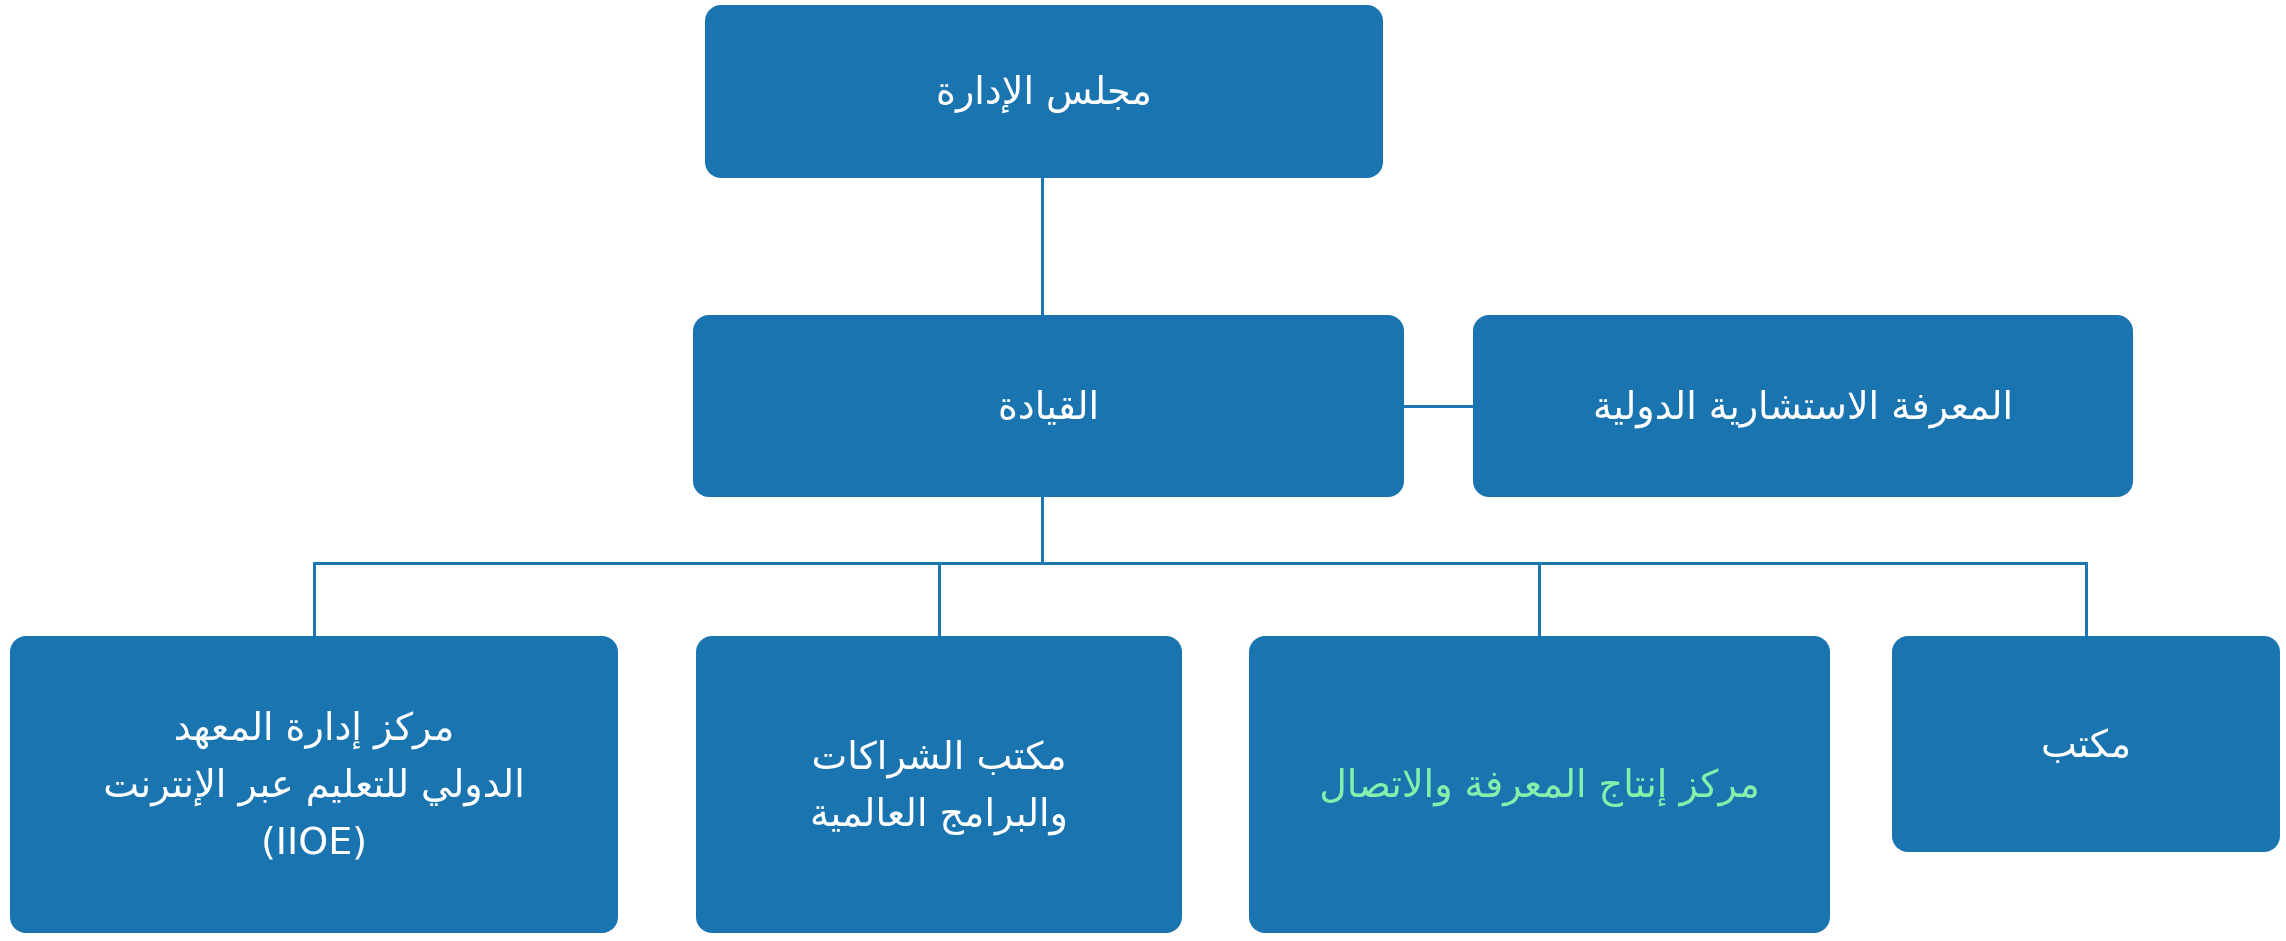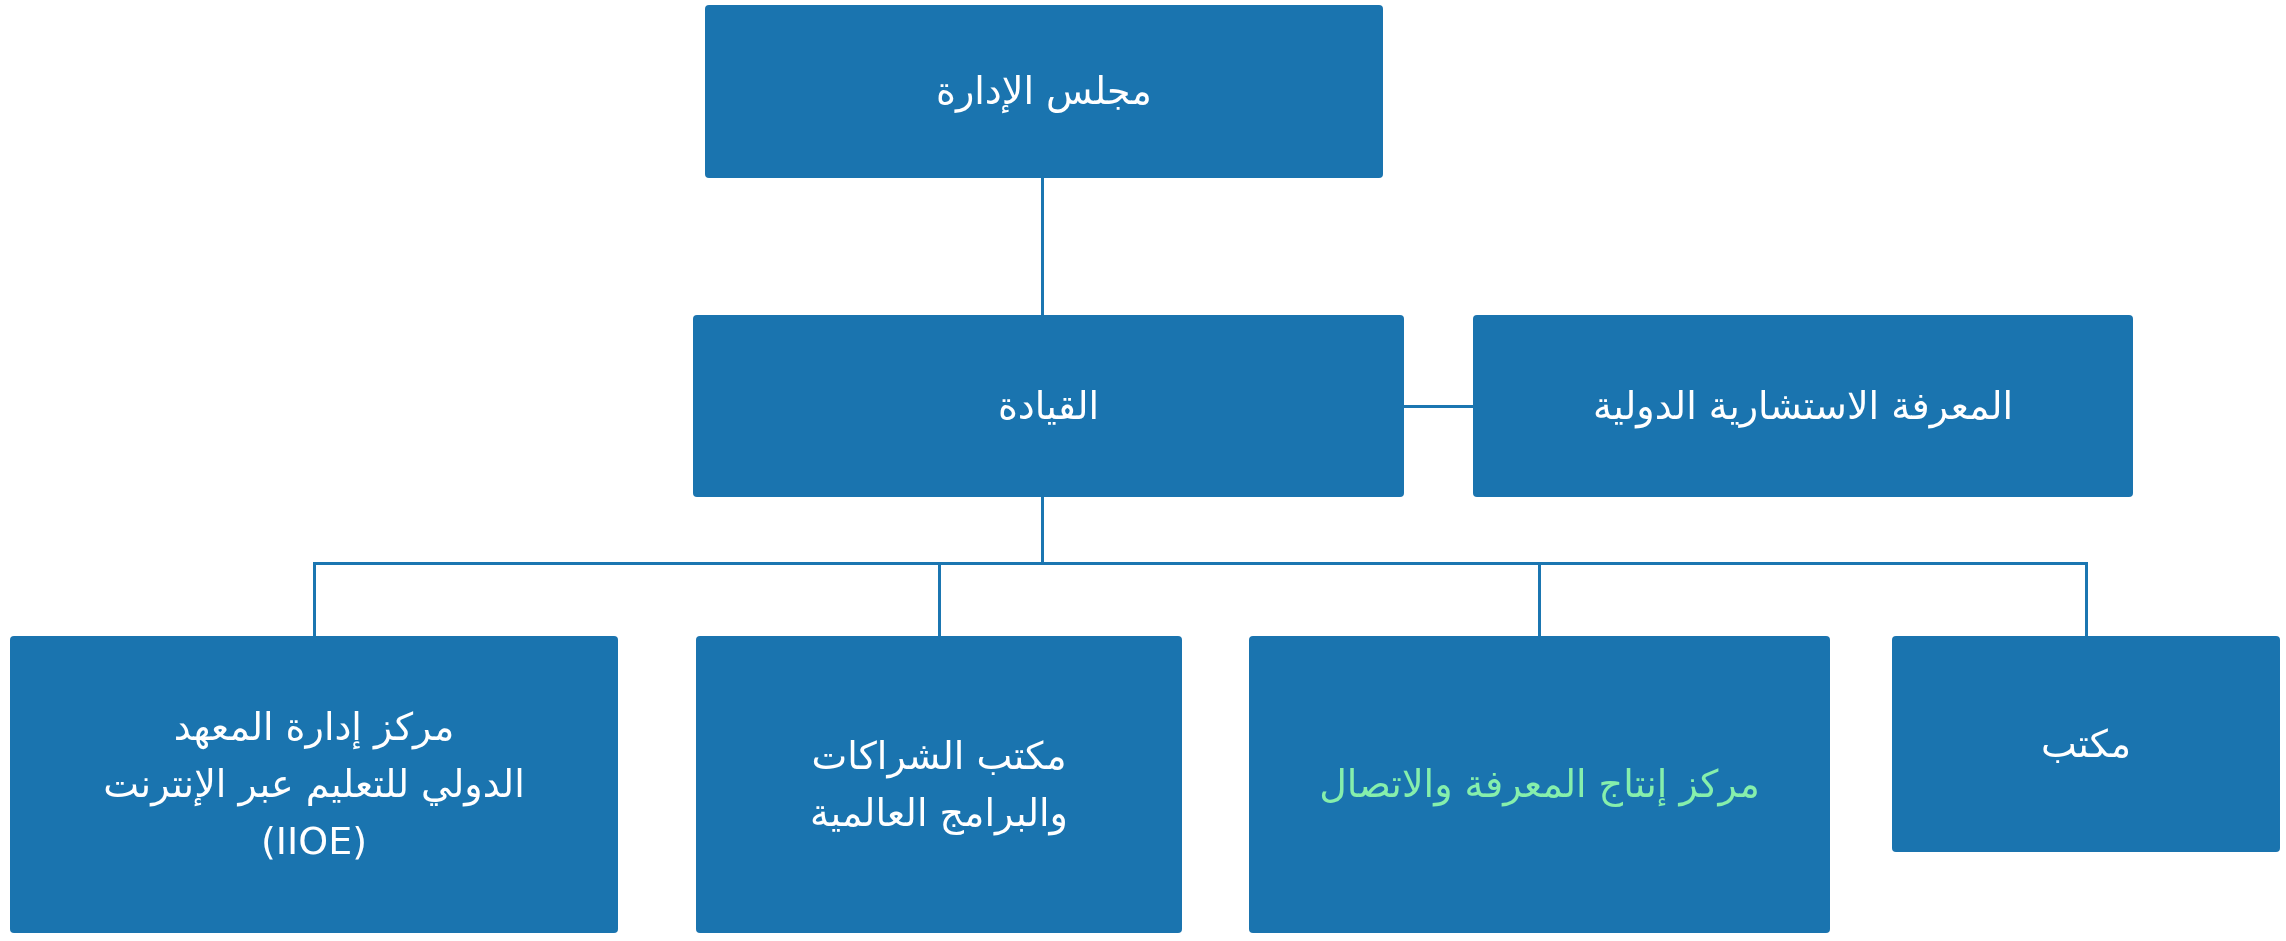--- a/index.html
+++ b/index.html
@@ -23,21 +23,21 @@
     height: 941px;
     pointer-events: none;
   }
   .connectors line {
     stroke: #1B76B1;
     stroke-width: 3;
   }
   .node {
     position: absolute;
     background: #1A74AF;
-    border-radius: 4px;
+    border-radius: 16px;
     color: #ffffff;
     display: flex;
     flex-direction: column;
     align-items: center;
     justify-content: center;
     text-align: center;
     font-size: 38px;
     line-height: 1.5;
     padding: 0 14px;
     box-sizing: border-box;

